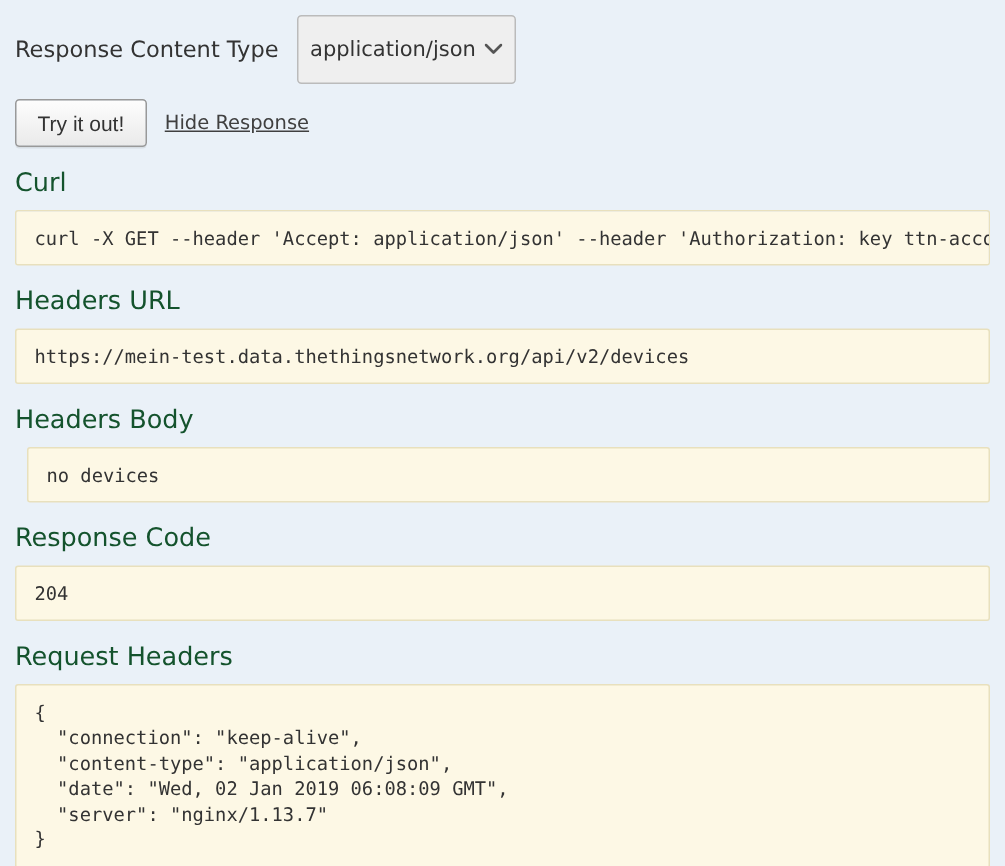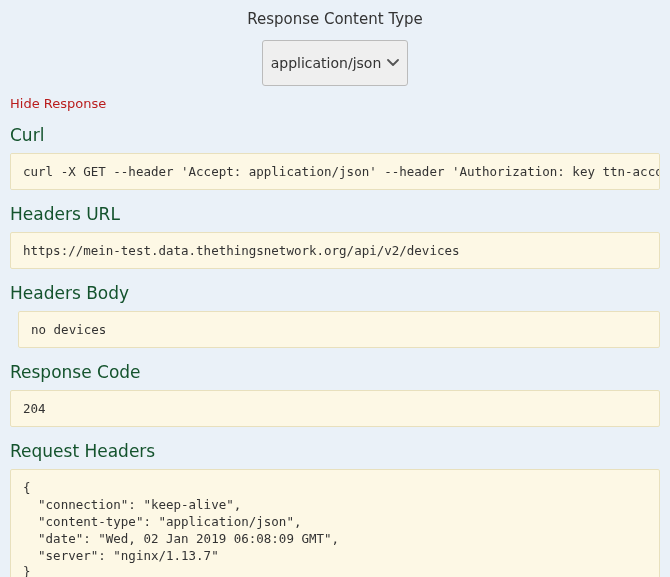--- a/index.html
+++ b/index.html
@@ -10,21 +10,20 @@
     font-family: "DejaVu Sans", "Helvetica Neue", Arial, sans-serif;
     font-size: 14px;
     color: #333;
     width: 670px;
   }
   .content-type-row {
     display: flex;
     align-items: center;
     gap: 12px;
     margin-bottom: 10px;
-    flex-direction: column;
   }
   .content-type-label {
     color: #333;
     font-size: 15px;
   }
   .select-wrap {
     display: inline-flex;
     align-items: center;
     background: #efefef;
     border: 1px solid #bbb;
@@ -46,21 +45,22 @@
     background: linear-gradient(#fdfdfd, #eaeaea);
     border: 1px solid #999;
     border-radius: 3px;
     padding: 7px 14px;
     font-size: 14px;
     color: #333;
     cursor: pointer;
     box-shadow: 0 1px 0 rgba(0,0,0,0.08);
   }
   .hide-link {
-    color: #b91c1c;
+    color: #404040;
+    text-decoration: underline;
     font-size: 13px;
     cursor: pointer;
   }
   .section-heading {
     color: #14532d;
     font-size: 17px;
     margin: 14px 0 8px 0;
     font-weight: 400;
   }
   .code-box {
@@ -93,20 +93,21 @@
     <span class="sel-text">application/json</span>
     <span class="chev">
       <svg width="12" height="8" viewBox="0 0 12 8">
           <path d="M1 1 L6 6 L11 1" stroke="#555" stroke-width="1.8" fill="none" stroke-linecap="round" stroke-linejoin="round"></path>
         </svg>
     </span>
   </div>
 </div>
 
 <div class="action-row">
+  <button class="try-btn">Try it out!</button>
   <a class="hide-link">Hide Response</a>
 </div>
 
 <div class="section-heading">Curl</div>
 <div class="code-box scroll">curl -X GET --header 'Accept: application/json' --header 'Authorization: key ttn-account-v2.e</div>
 
 <div class="section-heading">Headers URL</div>
 <div class="code-box">https://mein-test.data.thethingsnetwork.org/api/v2/devices</div>
 
 <div class="section-heading">Headers Body</div>

